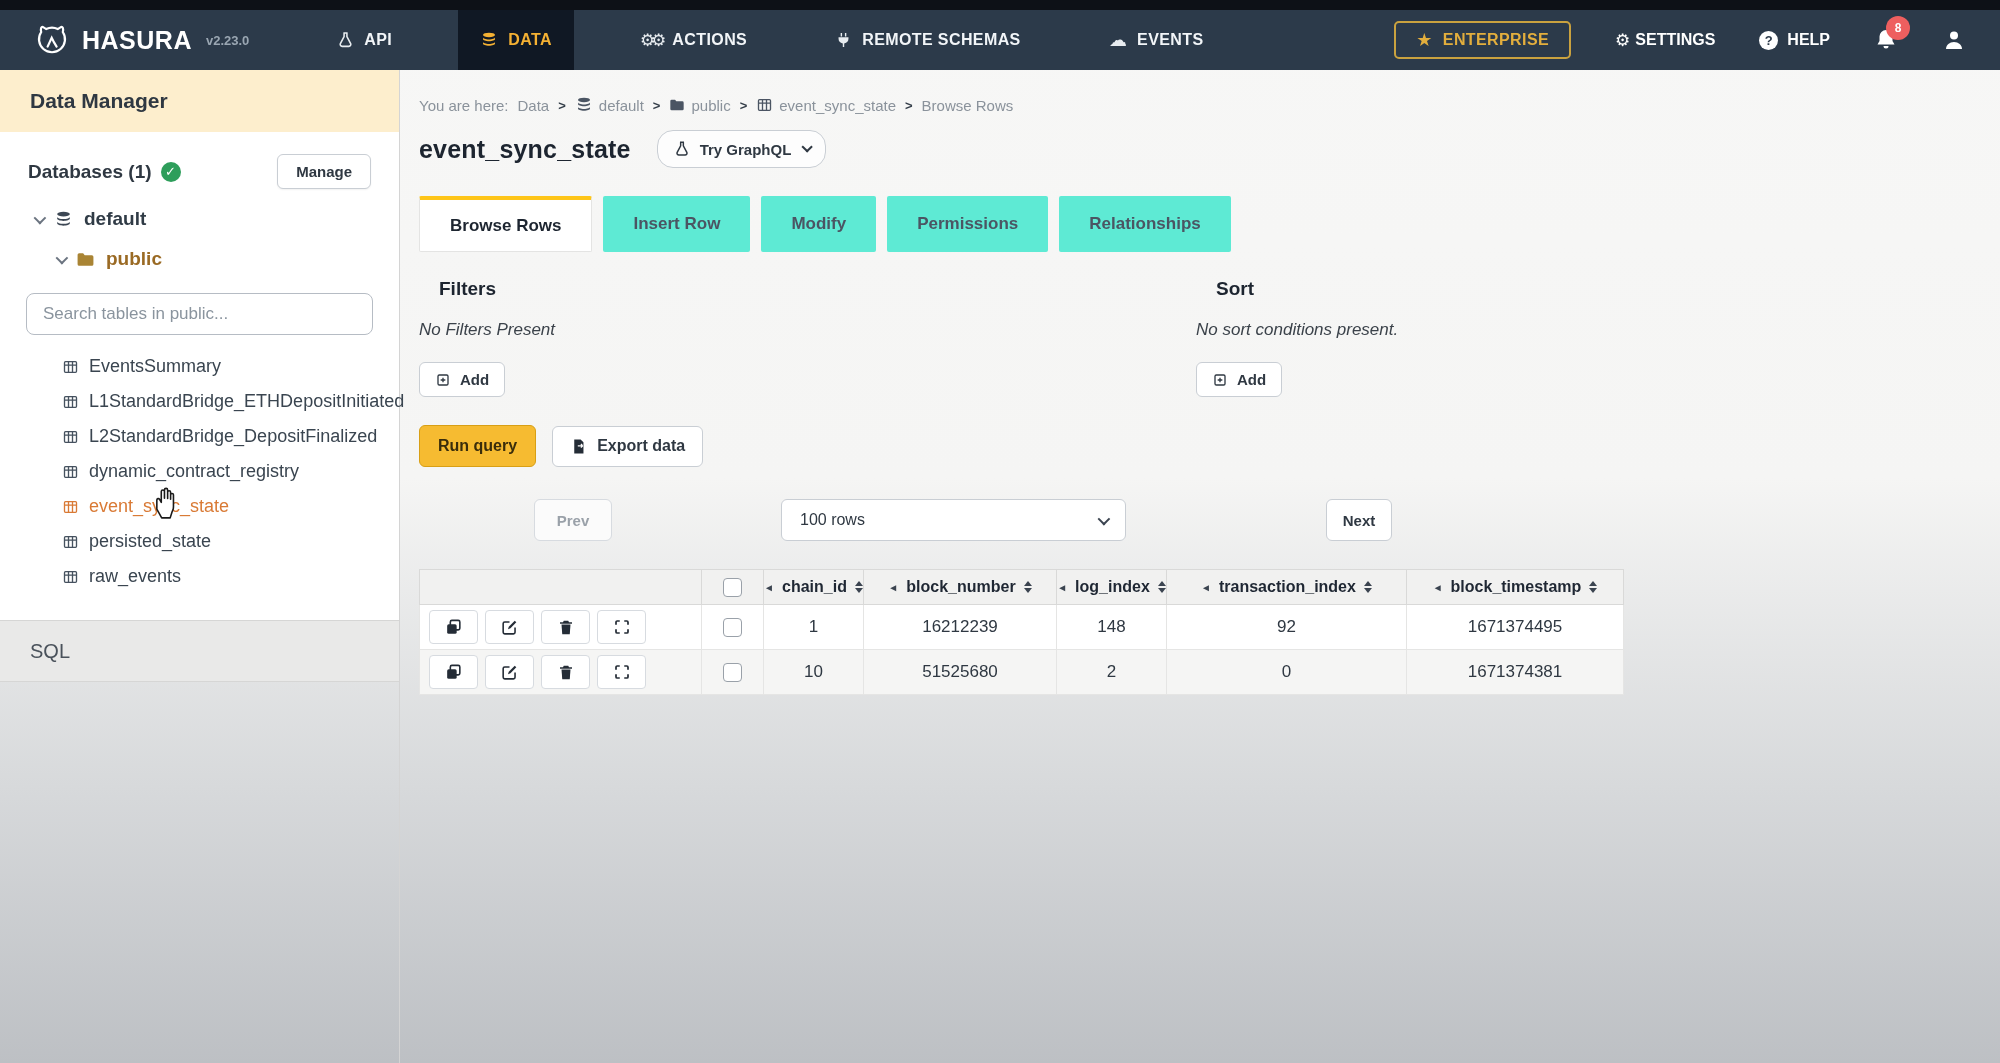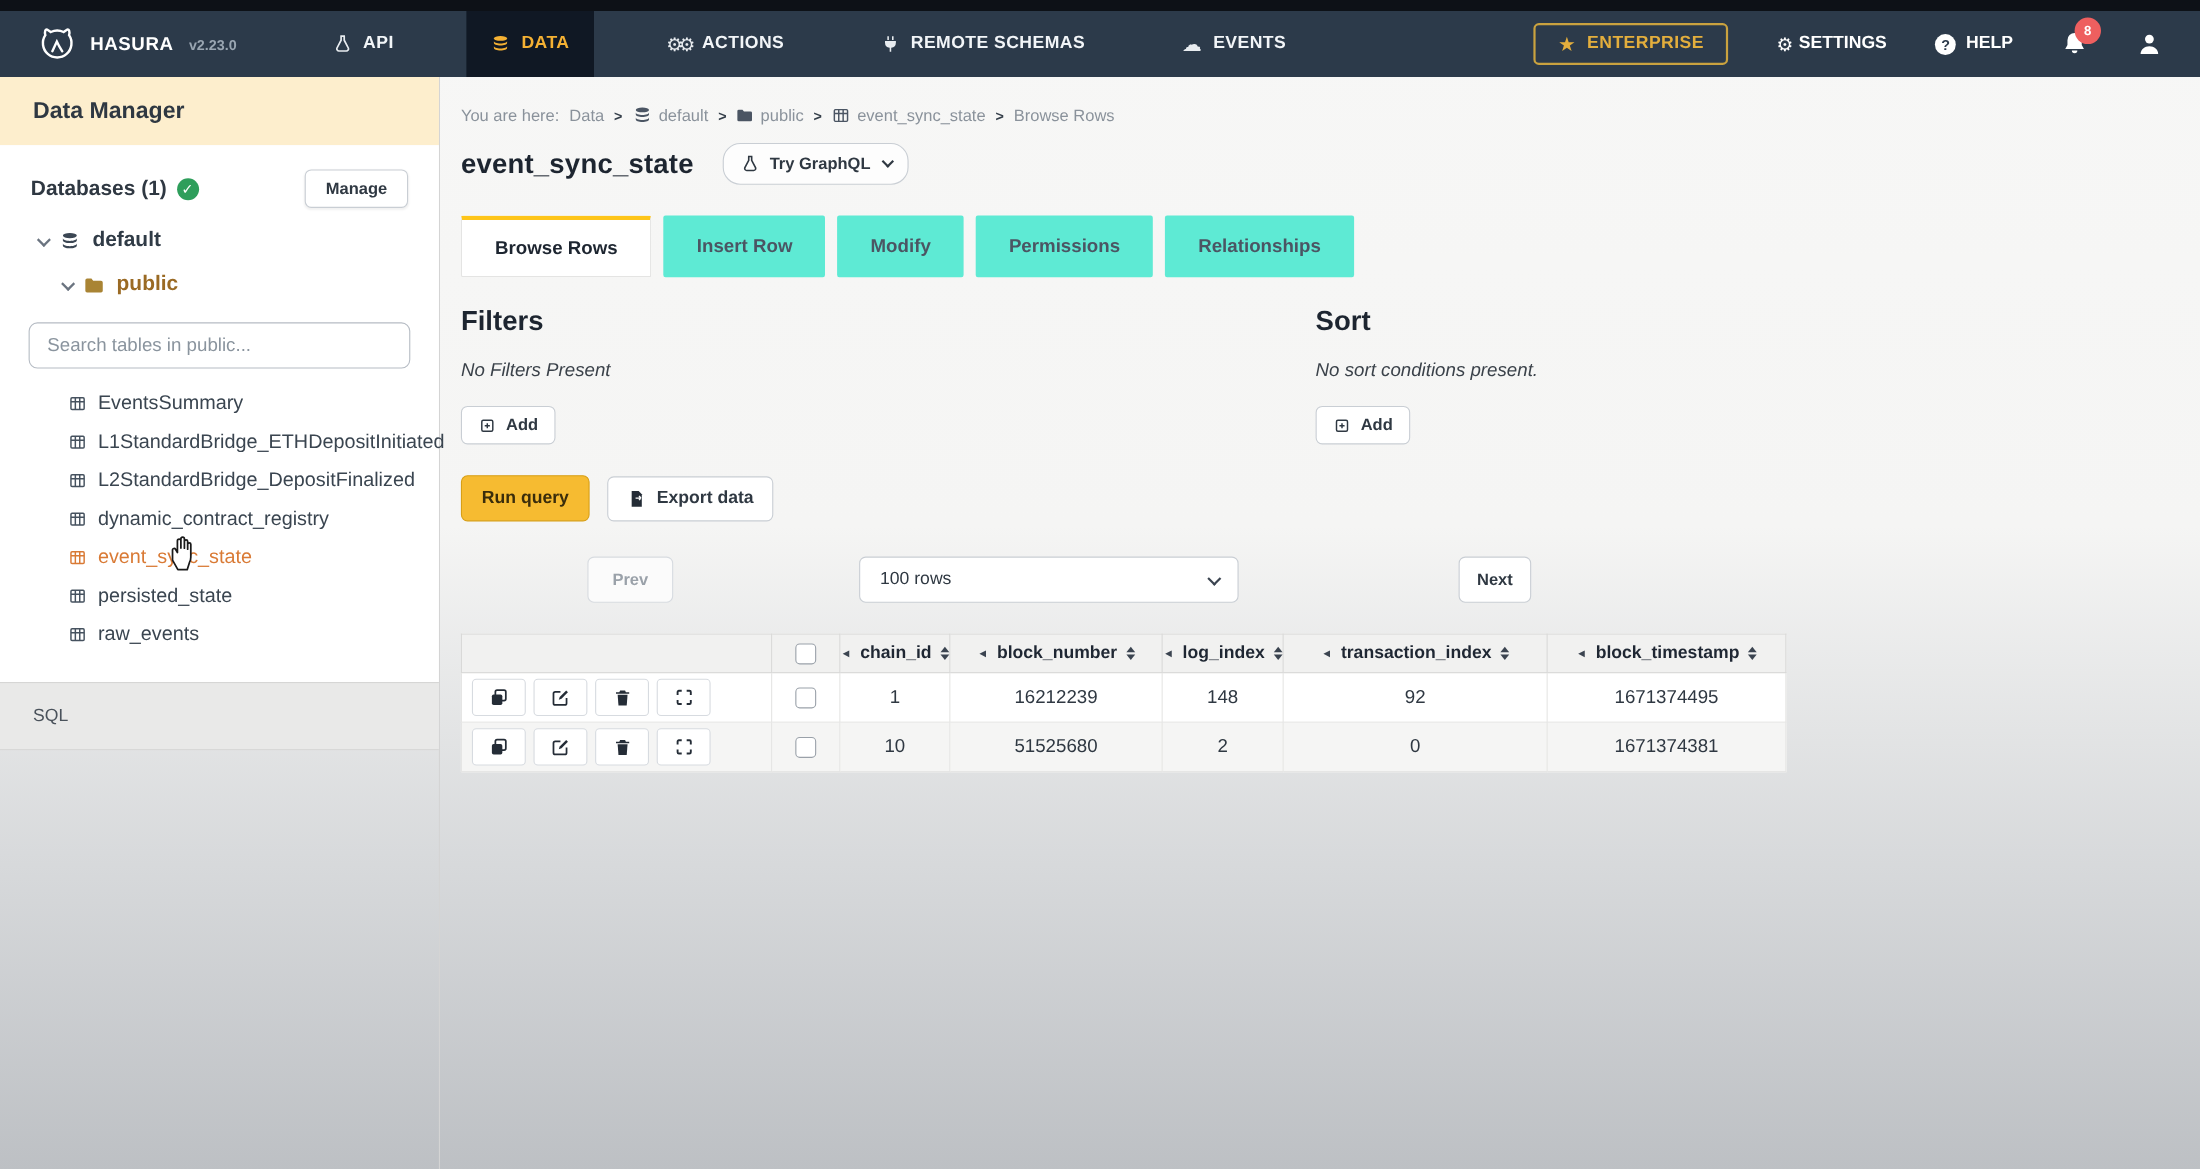--- a/index.html
+++ b/index.html
@@ -11,21 +11,21 @@
   }
   svg { display:block; }
 
   
   .topstrip { position:absolute; top:0; left:0; width:2000px; height:10px; background:#0d1117; }
   .navbar {
     position:absolute; top:10px; left:0; width:2000px; height:60px;
     background:#2c3a4a; display:flex; align-items:center; padding:0 34px; color:#fff;
   }
   .brand-wrap { display:flex; align-items:center; gap:12px; cursor:pointer; }
-  .brand { font-size:17px; font-weight:bold; letter-spacing:.5px; }
+  .brand { font-size:25px; font-weight:bold; letter-spacing:.5px; }
   .version { font-size:13px; color:#9aa6b2; margin-left:2px;font-weight:bold; }
   .nav-items { display:flex; align-items:center; height:60px; margin-left:66px;gap:44px; }
   .nav-item {
     display:flex; align-items:center; gap:10px; height:60px; padding:0 22px;
     font-size:16px; font-weight:bold; letter-spacing:.4px; cursor:pointer; color:#f2f5f8;
   }
   .nav-item .nicon { color:#e8ecf0; display:flex; align-items:center; }
   .nav-item.active { background:#101824; color:#f5b133; }
   .nav-item.active .nicon { color:#f5b133; }
   .nav-right { margin-left:auto; display:flex; align-items:center; gap:44px; }
@@ -72,21 +72,21 @@
   .search-input { width:100%; height:42px; border:1.5px solid #b6bcc4; border-radius:8px; background:#fff;
     padding:4px 16px; font-size:17px; color:#2f3842; font-family:inherit; }
   .search-input::placeholder { color:#8a949e; }
   .table-list { margin-top:8px; }
   .tbl-item { display:flex; align-items:center; gap:10px; height:35px; padding-left:62px;
     font-size:18px; color:#3a4550; cursor:pointer; }
   .tbl-item .tic { color:#46525f; display:flex; }
   .tbl-item.active { color:#d97a35; }
   .tbl-item.active .tic { color:#d97a35; }
   .sql-row { height:62px; background:#e9e9e8; border-top:1px solid #d6d6d5; border-bottom:1px solid #d6d6d5;
-    display:flex; align-items:center; padding:0 30px; font-size:16px; color:#4a525b; cursor:pointer; flex:0 0 auto; }
+    display:flex; align-items:center; padding:0 30px; font-size:20px; color:#4a525b; cursor:pointer; flex:0 0 auto; }
   .sidebar-rest { flex:1 1 auto; }
 
   
   .main { position:absolute; top:70px; left:401px; right:0; bottom:0; padding:26px 0 0 18px; }
   .breadcrumb { display:flex; align-items:center; gap:9px; font-size:15px; color:#8a929b; }
   .crumb { display:flex; align-items:center; gap:6px; cursor:pointer; }
   .crumb .cic { color:#4b5563; display:flex; }
   .crumb-sep { color:#343e49; font-weight:bold; font-size:13px; }
   .title-row { display:flex; align-items:center; margin-top:16px; gap:26px; }
   .page-title { font-size:25px; font-weight:bold; color:#1d2530; letter-spacing:.2px; }
@@ -94,21 +94,21 @@
     background:#fdfdfd; padding:9px 16px; font-size:15px; font-weight:bold; color:#2f3842; cursor:pointer; }
   .trygql-btn .chev { border-color:#2f3842; transform:rotate(45deg) translateY(-3px); width:8px; height:8px; }
 
   .tabs { display:flex; margin-top:28px; align-items:stretch; }
   .tab { height:56px; display:flex; align-items:center; justify-content:center; padding:0 30px;
     font-size:17px; font-weight:bold; color:#4b5563; background:#5eead4; margin-right:11px; cursor:pointer; border-radius:2px; }
   .tab.active { background:#fff; color:#1d2530; border:1px solid #e4e4e3; border-top:4px solid #fec519; margin-right:11px; }
 
   .fs-row { display:flex; margin-top:26px; }
   .filters-col { width:777px; }
-  .fs-title { font-size:25px; font-weight:bold; color:#1d2530; }
+  .fs-title { font-size:19px; font-weight:bold; color:#1d2530;margin-left:20px; }
   .fs-empty { margin-top:20px; font-size:17px; font-style:italic; color:#3b424a; }
   .add-btn { margin-top:22px; display:inline-flex; align-items:center; gap:9px; border:1px solid #c9ced4;
     border-radius:6px; background:#fff; padding:8px 15px; font-size:15px; font-weight:bold; color:#2f3842; cursor:pointer; }
 
   .action-row { display:flex; align-items:center; gap:16px; margin-top:28px; }
   .run-btn { background:#f6bb31; border:1px solid #d89f15; border-radius:6px; padding:11px 18px;
     font-size:16px; font-weight:bold; color:#3a2d0b; cursor:pointer; font-family:inherit; }
   .export-btn { background:#fff; border:1px solid #c9ced4; border-radius:6px; padding:10px 17px;
     font-size:16px; font-weight:bold; color:#2f3842; cursor:pointer; display:flex; align-items:center; gap:10px; font-family:inherit; }
 

